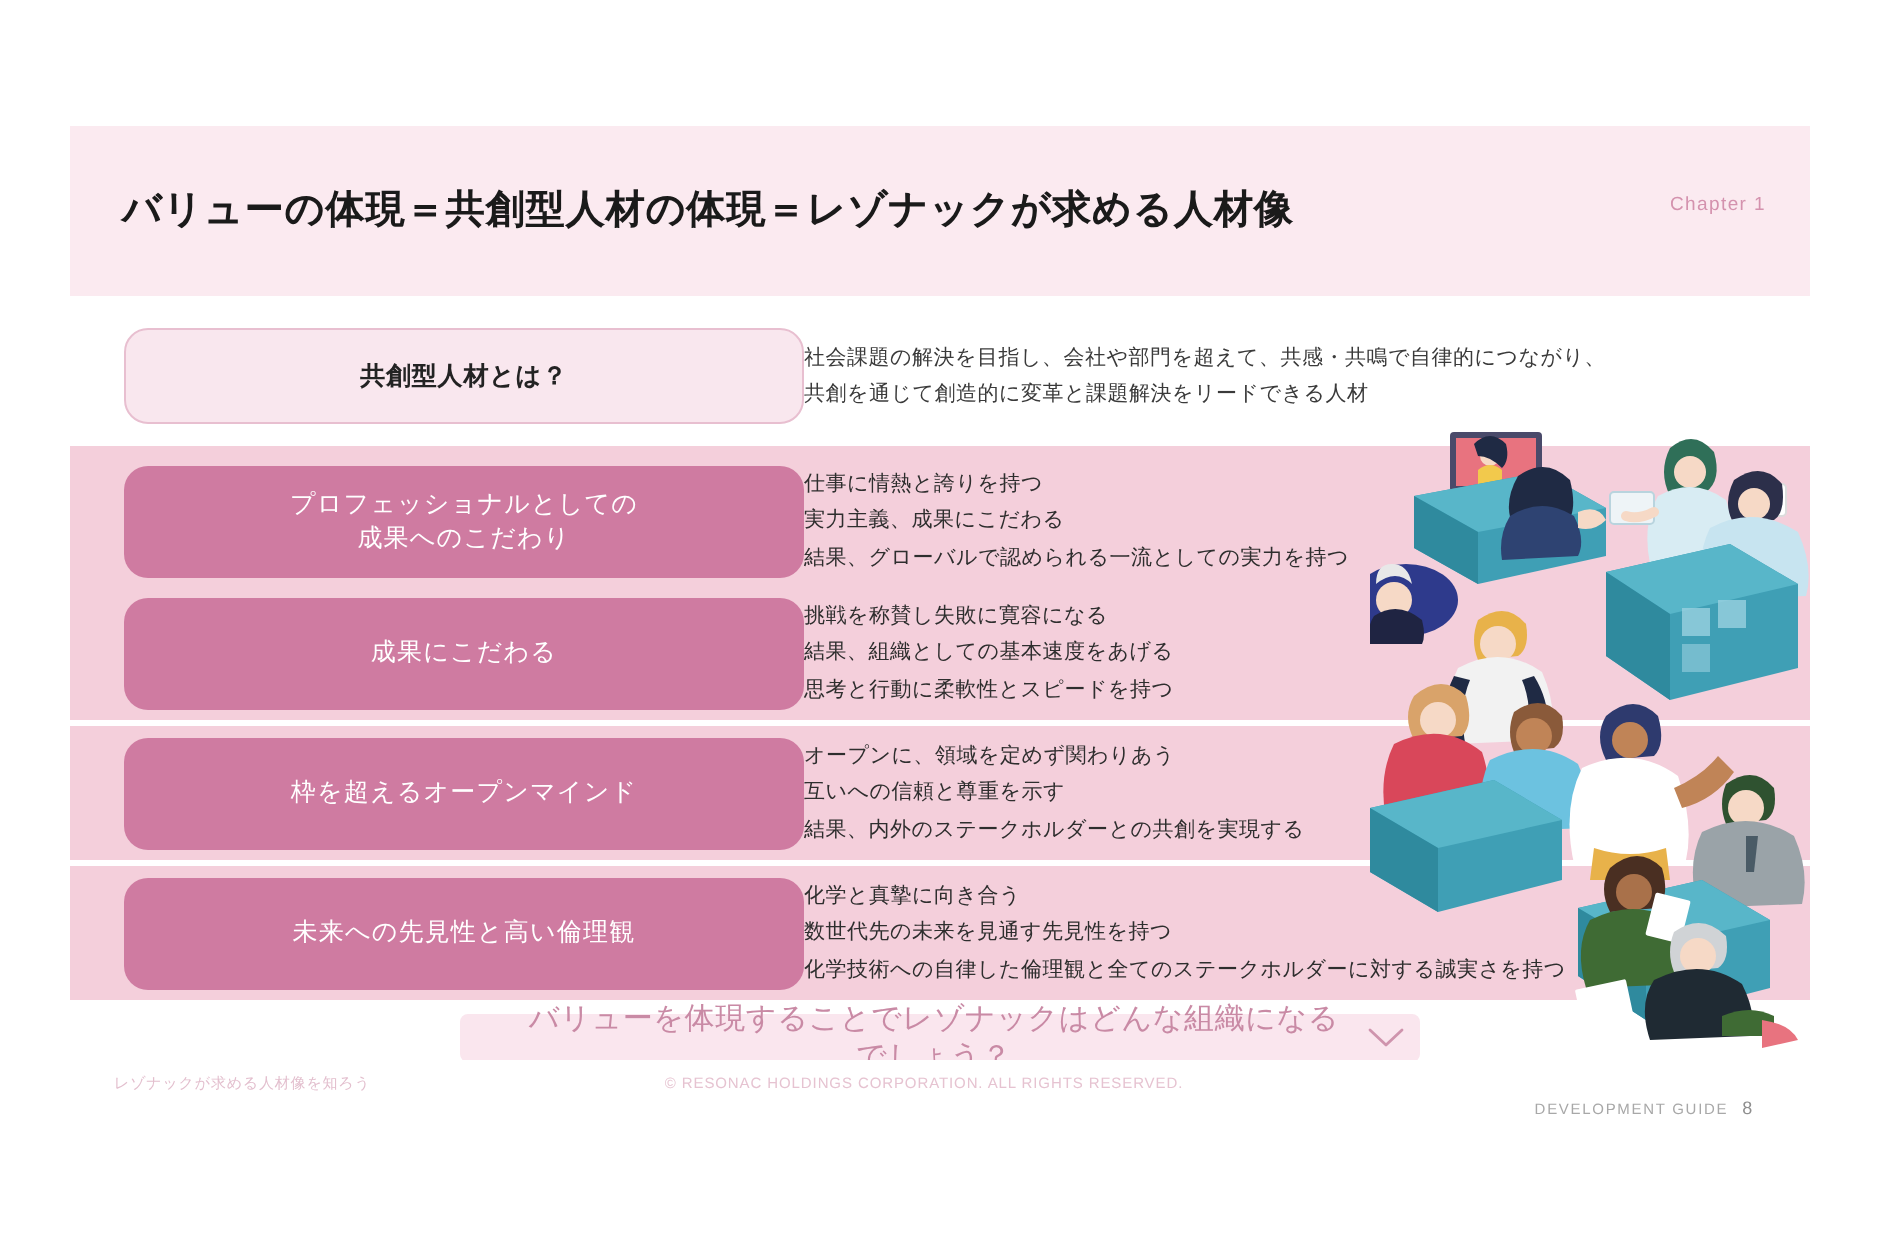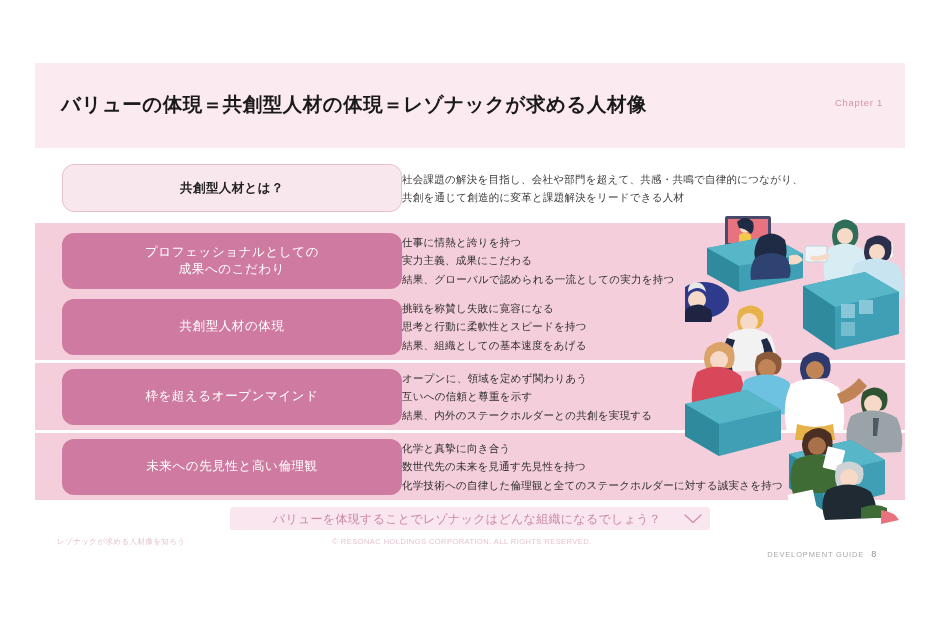--- a/index.html
+++ b/index.html
@@ -131,21 +131,21 @@
     background: #fae6ee;
     border-radius: 4px;
     display: flex;
     align-items: center;
     z-index: 4;
   }
   .cta-text {
     flex: 1;
     text-align: center;
     padding-left: 28px;
-    font-size: 12px;
+    font-size: 15px;
     letter-spacing: .3px;
     color: #c98aa5;
   }
   .cta-chevron {
     width: 34px;
     display: flex;
     align-items: center;
     justify-content: center;
   }
   .cta-chevron svg { display: block; }
@@ -314,26 +314,26 @@
         </div>
         <div class="desc">
           <div>仕事に情熱と誇りを持つ</div>
           <div>実力主義、成果にこだわる</div>
           <div>結果、グローバルで認められる一流としての実力を持つ</div>
         </div>
       </div>
 
       <div class="row row-band row-b2">
         <div class="pill pill-dark">
-          <span class="pill-line">共創型人材の体現</span>
+          <span class="pill-line">成果にこだわる</span>
         </div>
         <div class="desc">
           <div>挑戦を称賛し失敗に寛容になる</div>
+          <div>結果、組織としての基本速度をあげる</div>
           <div>思考と行動に柔軟性とスピードを持つ</div>
-          <div>結果、組織としての基本速度をあげる</div>
         </div>
       </div>
 
       <div class="row row-band row-b3">
         <div class="pill pill-dark">
           <span class="pill-line">枠を超えるオープンマインド</span>
         </div>
         <div class="desc">
           <div>オープンに、領域を定めず関わりあう</div>
           <div>互いへの信頼と尊重を示す</div>

